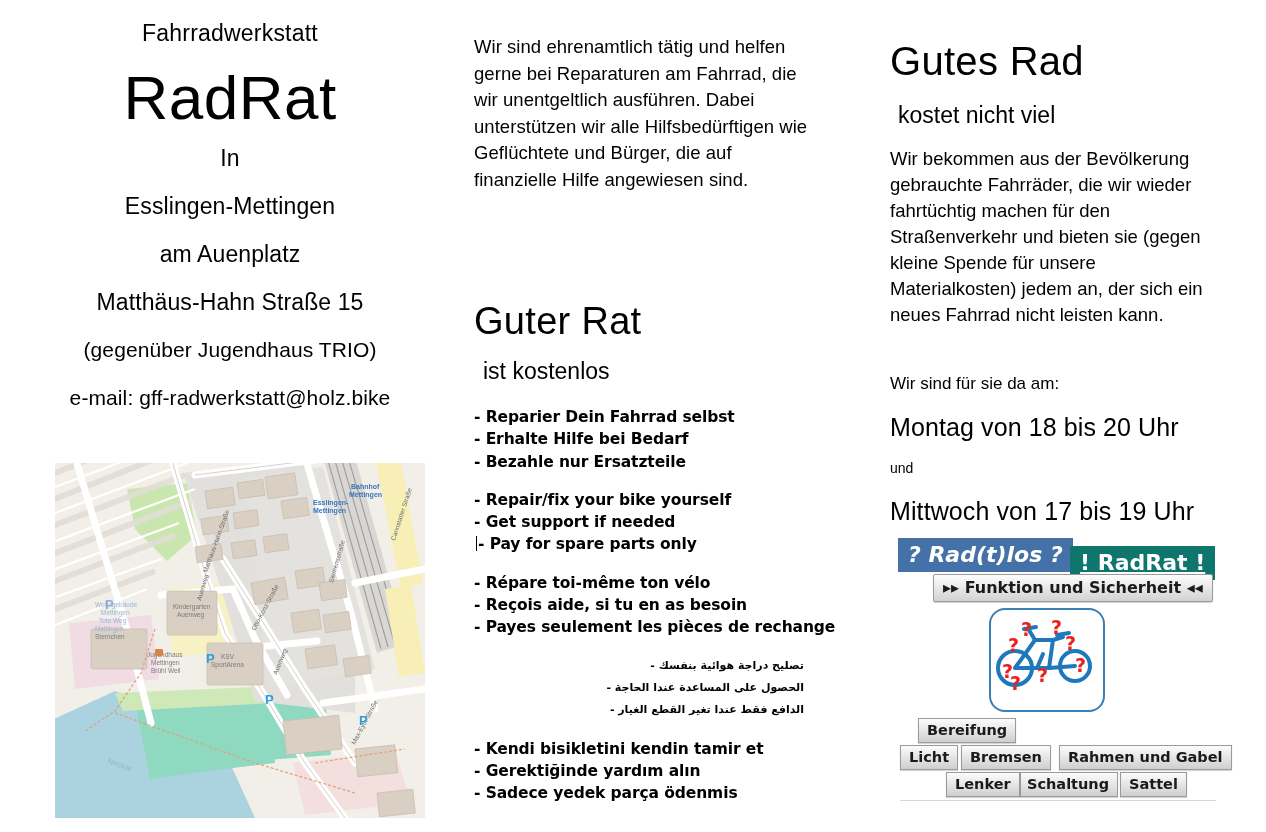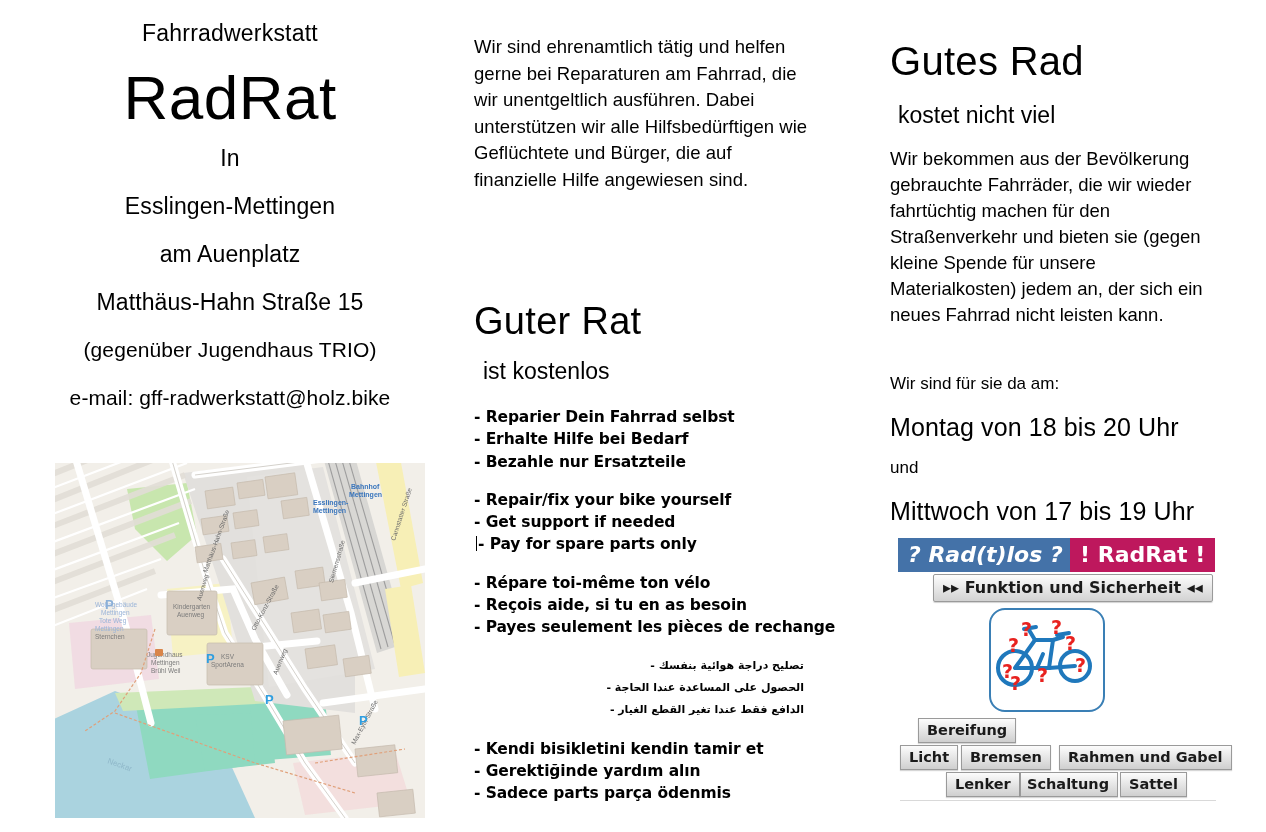--- a/index.html
+++ b/index.html
@@ -138,40 +138,40 @@
     line-height: 24px;
     margin-top: 44px;
   }
   .hours-line {
     font-size: 25px;
     line-height: 34px;
     margin-top: 14px;
     letter-spacing: .1px;
   }
   .hours-und {
-    font-size: 17px;
+    font-size: 14px;
     line-height: 24px;
     margin-top: 12px;
   }
 
   
   #diagram { position: absolute; left: 898px; top: 538px; width: 320px; height: 270px; }
 
   .tagbadge {
     position: absolute;
     font-family: "DejaVu Sans", sans-serif;
     font-weight: bold;
     color: #fff;
     font-size: 22px;
     line-height: 34px;
     padding: 0 10px;
     white-space: nowrap;
   }
   #badge-radtlos { left: 0; top: 0; background: #4472a8; font-style: italic; }
-  #badge-radrat  { left: 172px; top: 0; background: #be185d; }
+  #badge-radrat  { left: 172px; top: 8px; background: #0f766e; text-decoration: underline; }
 
   #badge-funktion {
     position: absolute;
     left: 35px;
     top: 36px;
     font-family: "DejaVu Sans", sans-serif;
     font-weight: bold;
     font-size: 16px;
     line-height: 26px;
     padding: 0 9px;
@@ -415,21 +415,21 @@
 
   <div class="adv-group">
     <div class="adv-item rtl">تصليح دراجة هوائية بنفسك -</div>
     <div class="adv-item rtl">الحصول على المساعدة عندا الحاجة -</div>
     <div class="adv-item rtl">الدافع فقط عندا تغير القطع الغيار -</div>
   </div>
 
   <div class="adv-group">
     <div class="adv-item"><span class="sq">- Kendi bisikletini kendin tamir et</span></div>
     <div class="adv-item"><span class="sq">- Gerektiğinde yardım alın</span></div>
-    <div class="adv-item"><span class="sq">- Sadece parts parça ödenmis</span></div>
+    <div class="adv-item"><span class="sq">- Sadece yedek parça ödenmis</span></div>
   </div>
 
 </div>
 
 <div class="col" id="right-column">
   <div class="head-huge">Gutes Rad</div>
   <div class="head-sub2">kostet nicht viel</div>
   <div class="para-r">Wir bekommen aus der Bevölkerung gebrauchte Fahrräder, die wir wieder fahrtüchtig machen für den Straßenverkehr und bieten sie (gegen kleine Spende für unsere Materialkosten) jedem an, der sich ein neues Fahrrad nicht leisten kann.</div>
   <div class="hours-intro">Wir sind für sie da am:</div>
   <div class="hours-line">Montag von 18 bis 20 Uhr</div>

